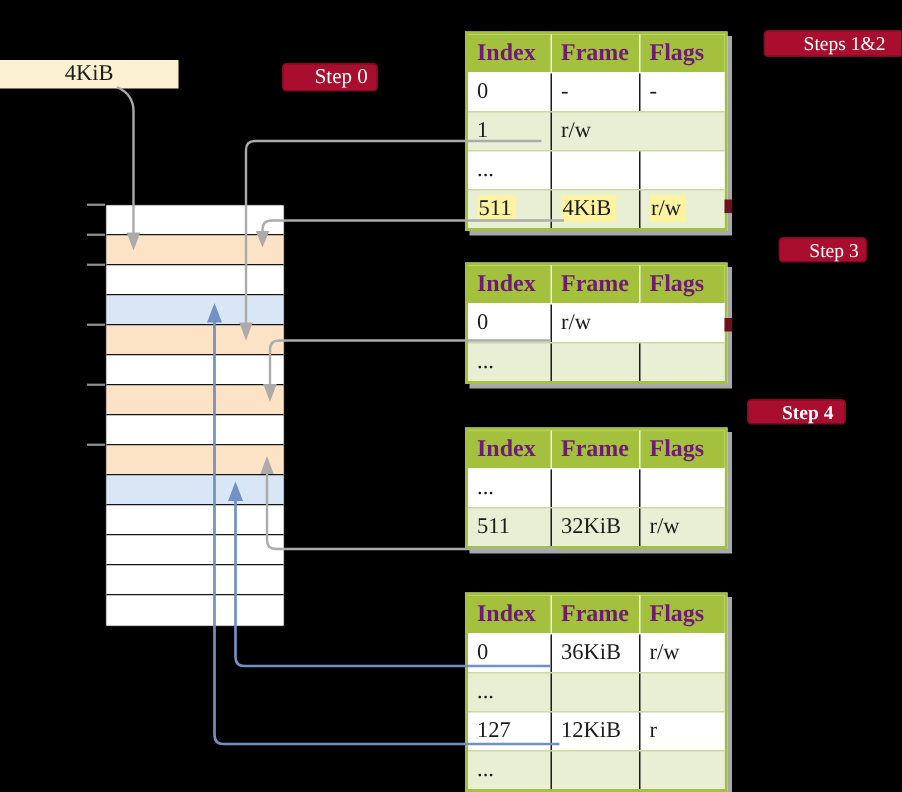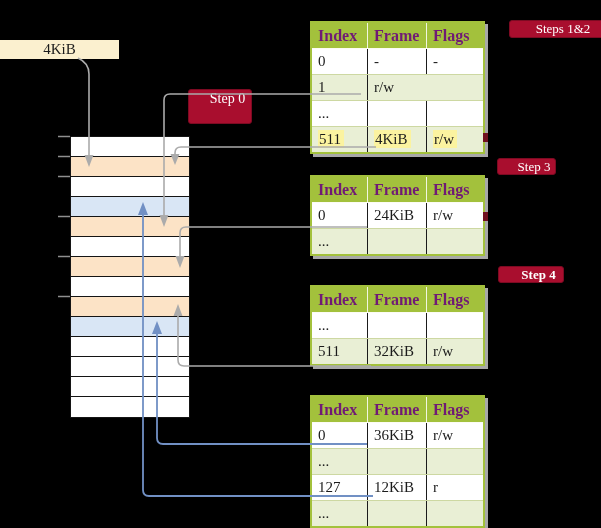--- a/index.html
+++ b/index.html
@@ -54,23 +54,23 @@
   .tbody .trow:first-child{border-top:1px solid #FCFCF4;}
   .tcell{padding-left:6px;box-sizing:border-box;overflow:hidden;white-space:nowrap;}
   .tcell + .tcell{border-left:1px solid #1b1b1b;}
   .hl{background:var(--clr-highlight_yellow,#FBF3A0);padding:1px 3px 1px 1px;}
   
   .badge{
     position:absolute;background:var(--clr-badge_red,#A90E2E);
     border:1px solid var(--clr-badge_red_dark,#7D0A22);border-radius:3px;
     color:#fff;text-align:center;box-sizing:border-box;padding-left:15px;
   }
-  #badge-step0{left:188px;top:42px;width:64px;height:35px;font-size:14px;line-height:17px;margin-top:47px;}
+  #badge-step0{left:188px;top:42px;width:64px;height:19px;font-size:14px;line-height:17px;}
   #badge-steps12{left:509px;top:20px;width:93px;height:18px;font-size:13px;line-height:16px;border-radius:3px 0 0 3px;}
-  #badge-step3{left:497px;top:158px;width:59px;height:17px;font-size:13px;line-height:15px;}
+  #badge-step3{left:519px;top:158px;width:59px;height:17px;font-size:13px;line-height:15px;}
   #badge-step4{left:498px;top:266px;width:66px;height:17px;font-size:13px;line-height:15px;font-weight:bold;}
   
   #arrows{position:absolute;left:0;top:0;pointer-events:none;z-index:10;}
 </style>
 </head>
 <body>
 
 <div id="scene">
 
   <div class="kib-label">4KiB</div>
@@ -128,21 +128,20 @@
 
   <div class="ptable" style="top:175px">
     <div class="thead">
       <div class="hcell">Index</div>
       <div class="hcell">Frame</div>
       <div class="hcell">Flags</div>
     </div>
     <div class="tbody">
       <div class="trow">
         <div class="tcell">0</div>
-        <div class="tcell">24KiB</div>
         <div class="tcell">r/w</div>
       </div>
       <div class="trow shaded">
         <div class="tcell">...</div>
         <div class="tcell"></div>
         <div class="tcell"></div>
       </div>
     </div>
   </div>
 

